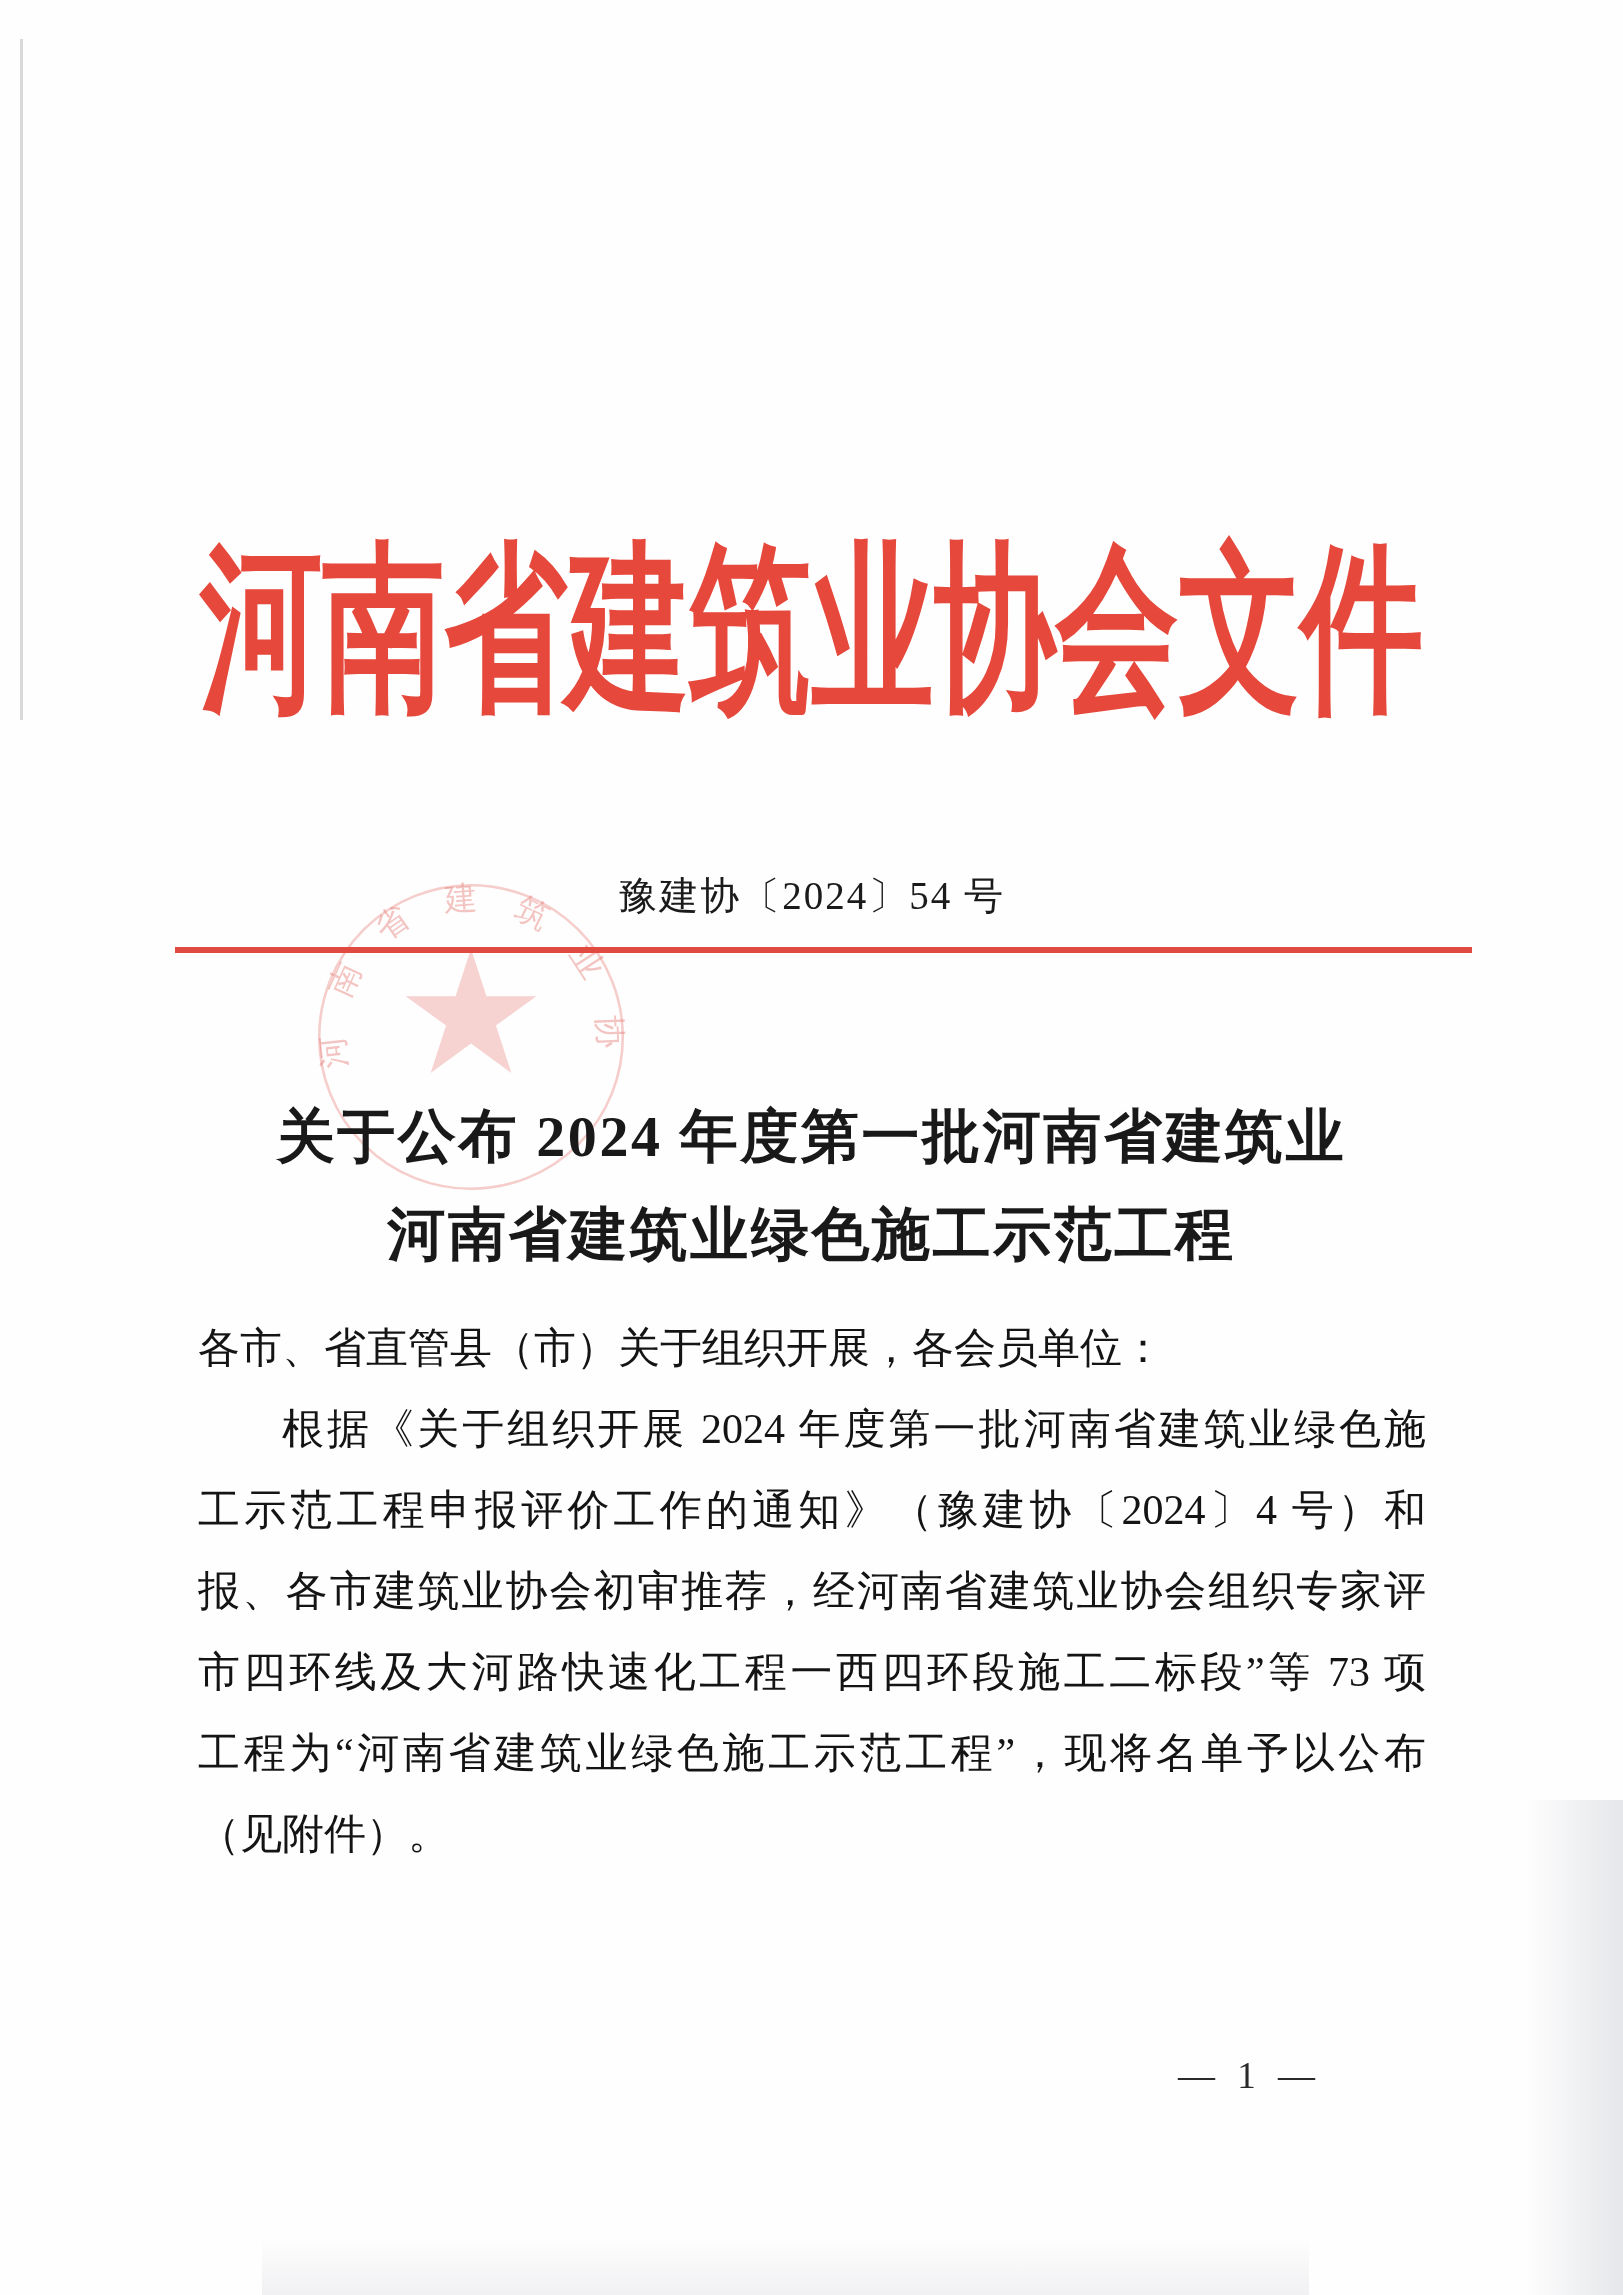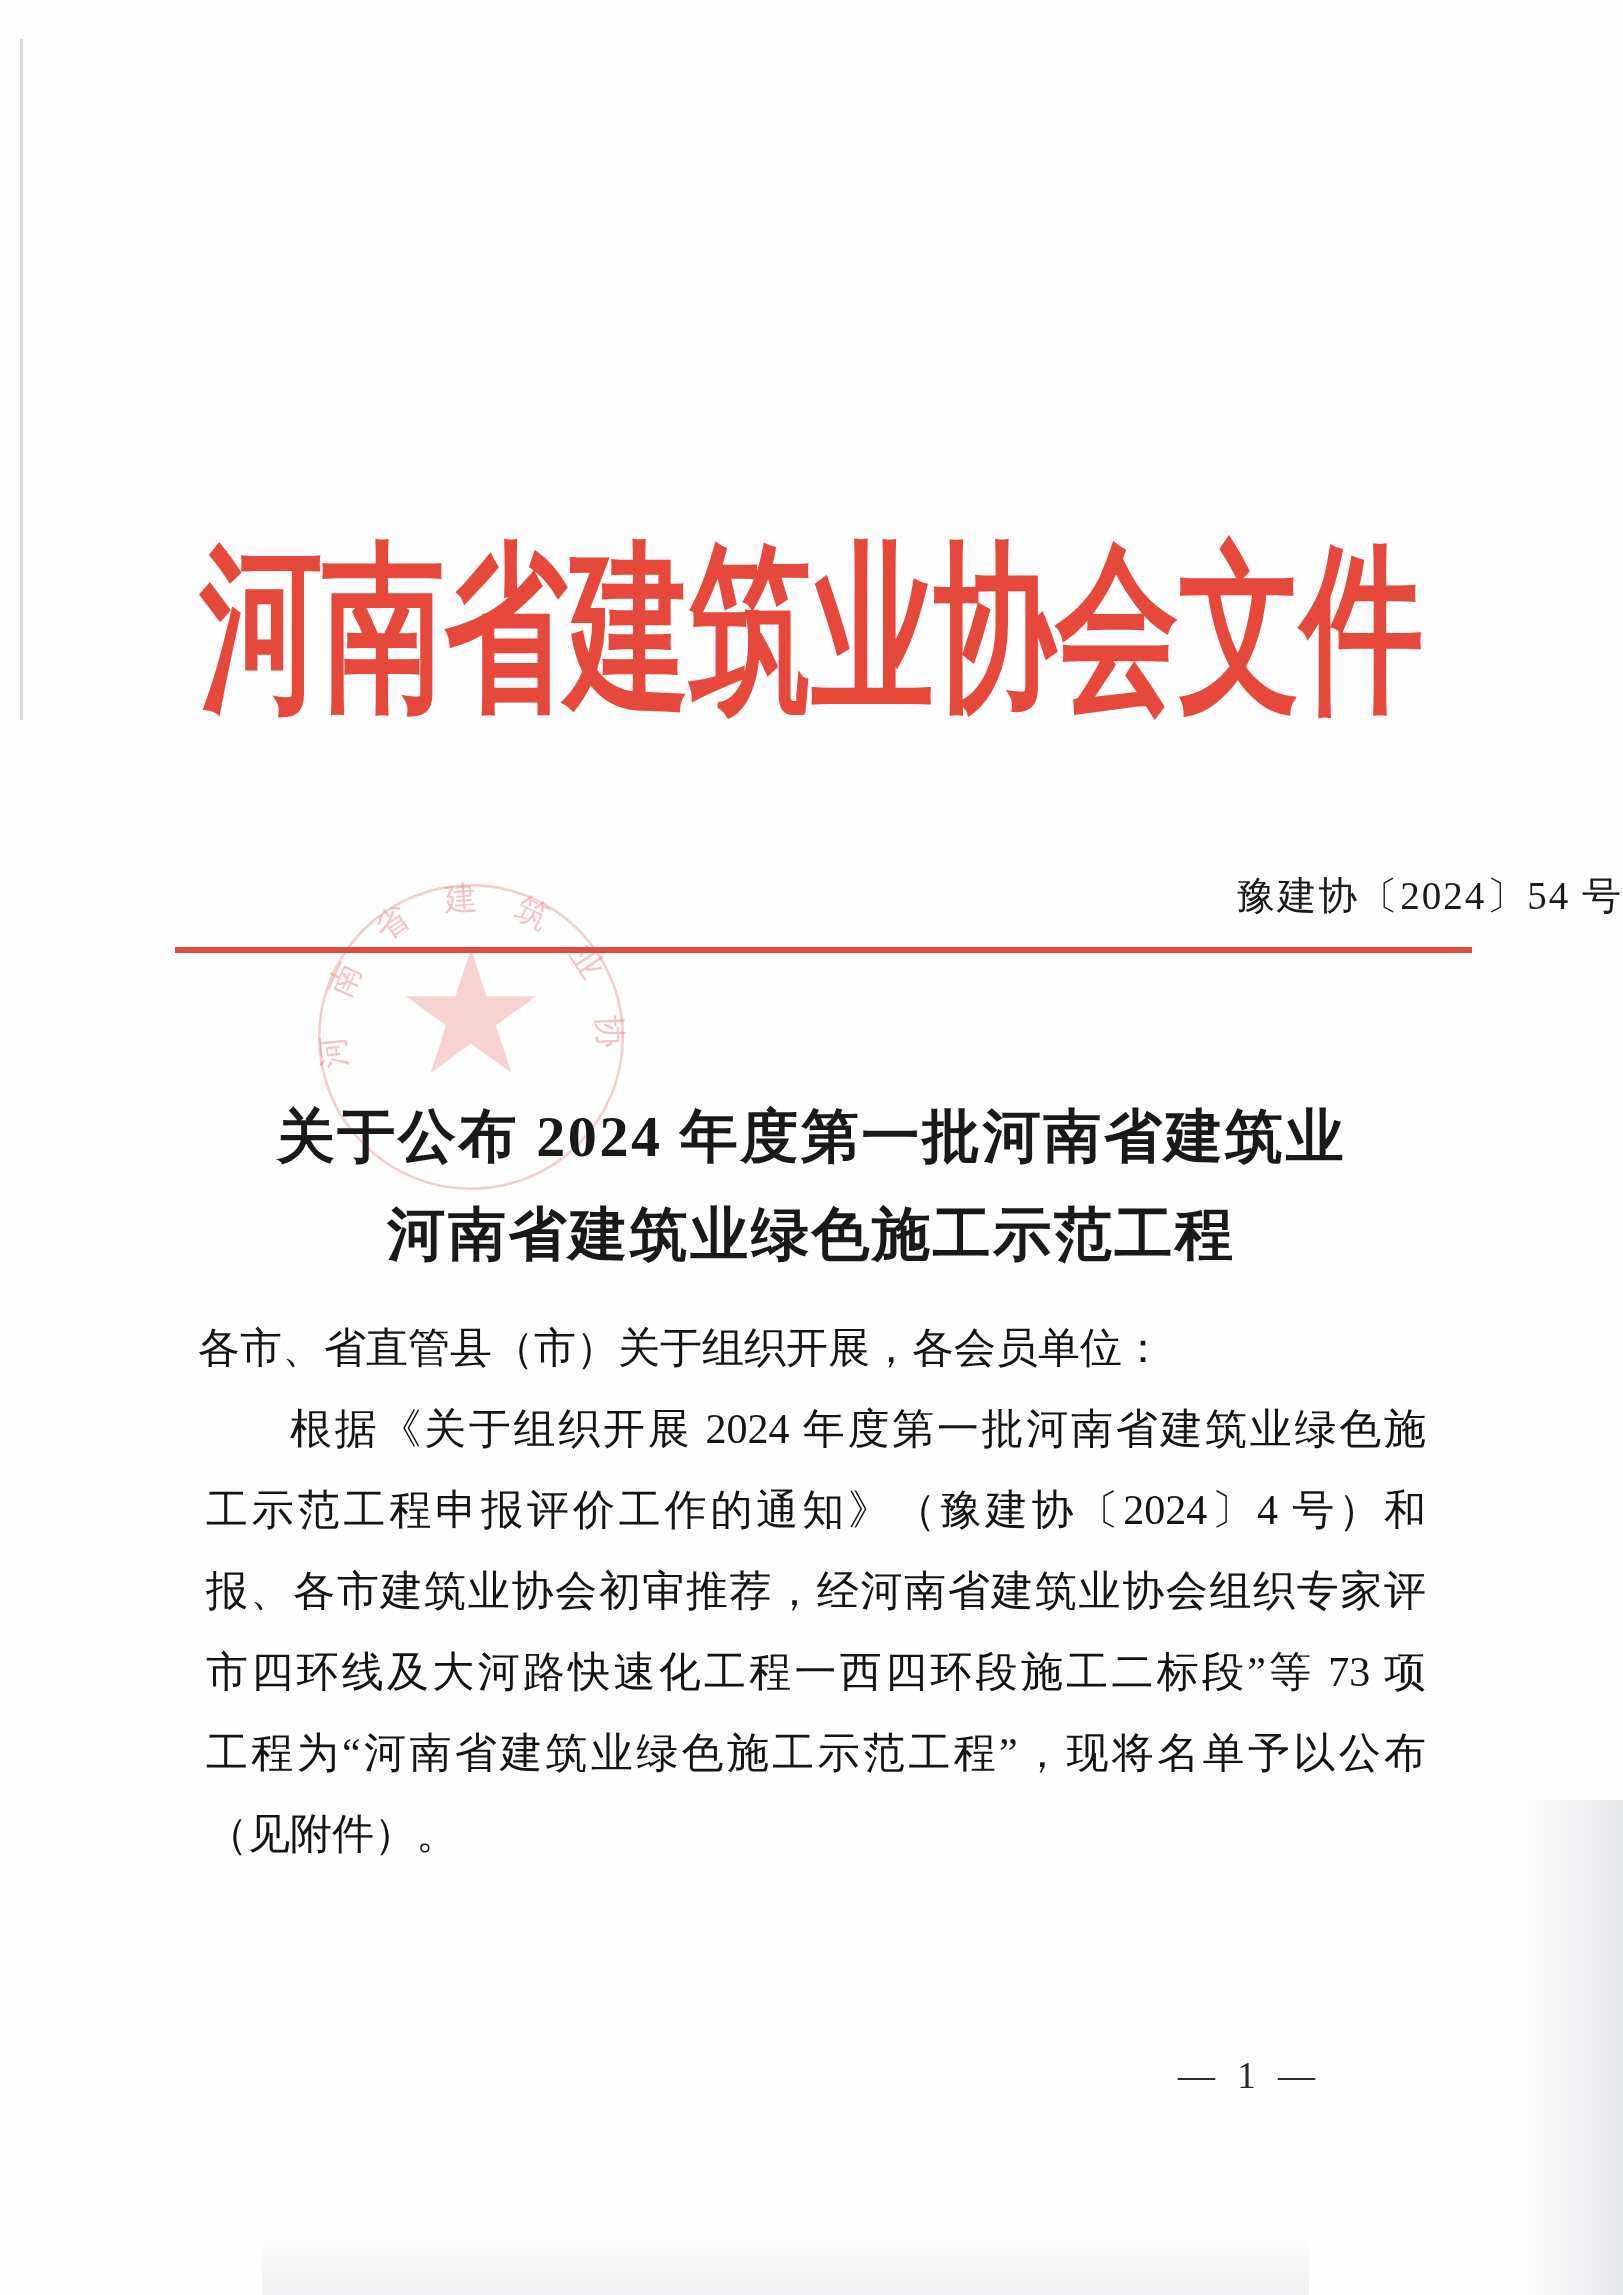--- a/index.html
+++ b/index.html
@@ -32,21 +32,21 @@
     text-align:center;
     font-size:162px;line-height:1.1;font-weight:bold;
     white-space:nowrap;
     transform:scale(0.755,1.12);
     transform-origin:50% 0;
   }
 
   
   .doc-number{
     position:absolute;left:0;top:869px;width:100%;
-    text-align:right;
+    text-align:center;
     font-size:39px;letter-spacing:2px;
     color:#1b1b1b;
   }
 
   
   .red-rule{
     position:absolute;left:175px;top:947px;width:1297px;height:5.9px;
   }
 
   
@@ -76,21 +76,20 @@
     position:absolute;left:198px;top:1389px;width:1228px;
     font-size:42px;line-height:81px;
     color:#141414;
   }
   .body-line{
     text-align:justify;
     text-align-last:justify;
     text-justify:inter-character;
     height:81px;
     white-space:nowrap;
-    margin-left:8px;
   }
   .body-line:first-of-type{text-indent:2em;}
   .body-line:last-of-type{text-align-last:left;}
 
   
   .page-number{
     position:absolute;left:1178px;top:2054px;
     font-size:37px;letter-spacing:6.5px;
     color:#2a2a2a;
   }

